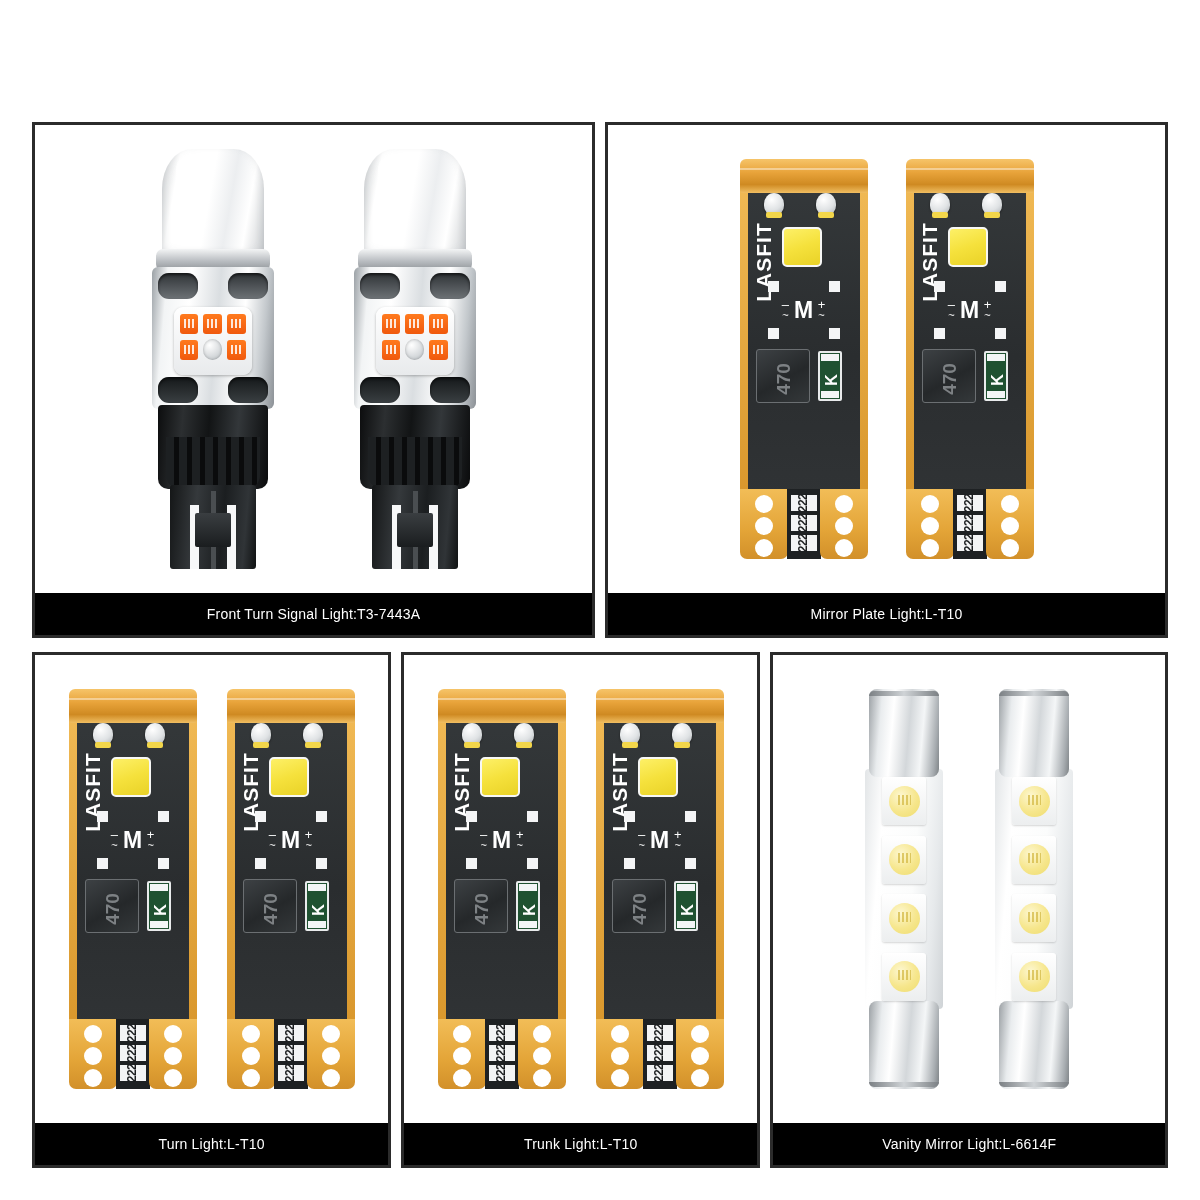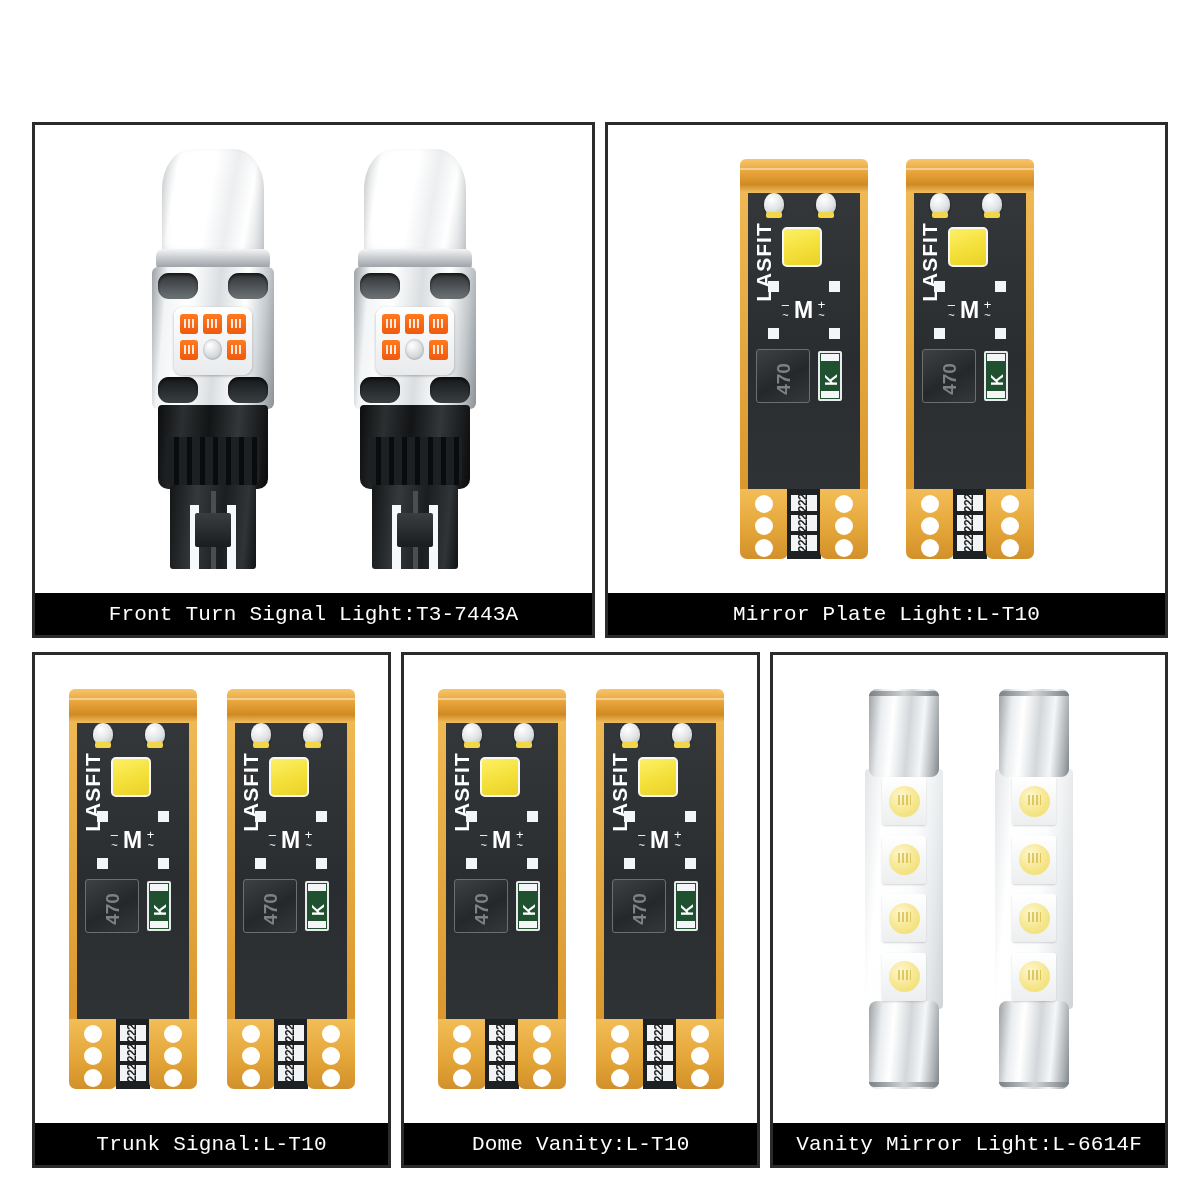--- a/index.html
+++ b/index.html
@@ -33,22 +33,22 @@
     overflow:hidden;
   }
   .panel-stage{
     position:absolute;left:0;right:0;top:0;bottom:42px;
     display:flex;align-items:center;justify-content:center;
   }
   .caption{
     position:absolute;left:0;right:0;bottom:0;height:42px;
     background:#000000;color:#ffffff;
     display:flex;align-items:center;justify-content:center;
-    font-size:21px;letter-spacing:.2px;
-    font-family:Liberation Mono, monospace;
+    font-size:14px;letter-spacing:.2px;
+    font-family:Liberation Sans, sans-serif;
     margin-top:36px;
   }
 
   .pair{display:flex;align-items:center;justify-content:center;}
 
   
   .bulb7443{position:relative;width:150px;height:420px;}
   
   .b7-lens{
     position:absolute;left:24px;top:0;width:102px;height:112px;
@@ -621,21 +621,21 @@
                 <div class="t10-tab r">
                   <div class="t10-hole h1"></div>
                   <div class="t10-hole h2"></div>
                   <div class="t10-hole h3"></div>
                 </div>
               </div>
             </div>
 
           </div>
         </div>
-        <div class="caption">Trunk Signal:L-T10</div>
+        <div class="caption">Turn Light:L-T10</div>
       </div>
 
       <div class="panel" style="width:372px;">
         <div class="panel-stage">
           <div class="pair" style="gap:30px;">
 
             <div class="t10">
               <div class="t10-side l"></div>
               <div class="t10-side r"></div>
               <div class="t10-pcb"></div>
@@ -744,21 +744,21 @@
                 <div class="t10-tab r">
                   <div class="t10-hole h1"></div>
                   <div class="t10-hole h2"></div>
                   <div class="t10-hole h3"></div>
                 </div>
               </div>
             </div>
 
           </div>
         </div>
-        <div class="caption">Dome Vanity:L-T10</div>
+        <div class="caption">Trunk Light:L-T10</div>
       </div>
 
       <div class="panel" style="width:412px;text-align:right;">
         <div class="panel-stage">
           <div class="pair" style="gap:52px;">
 
             <div class="festoon">
               <div class="f-body"></div>
               <div class="f-cap top"></div>
               <div class="f-cap bot"></div>

